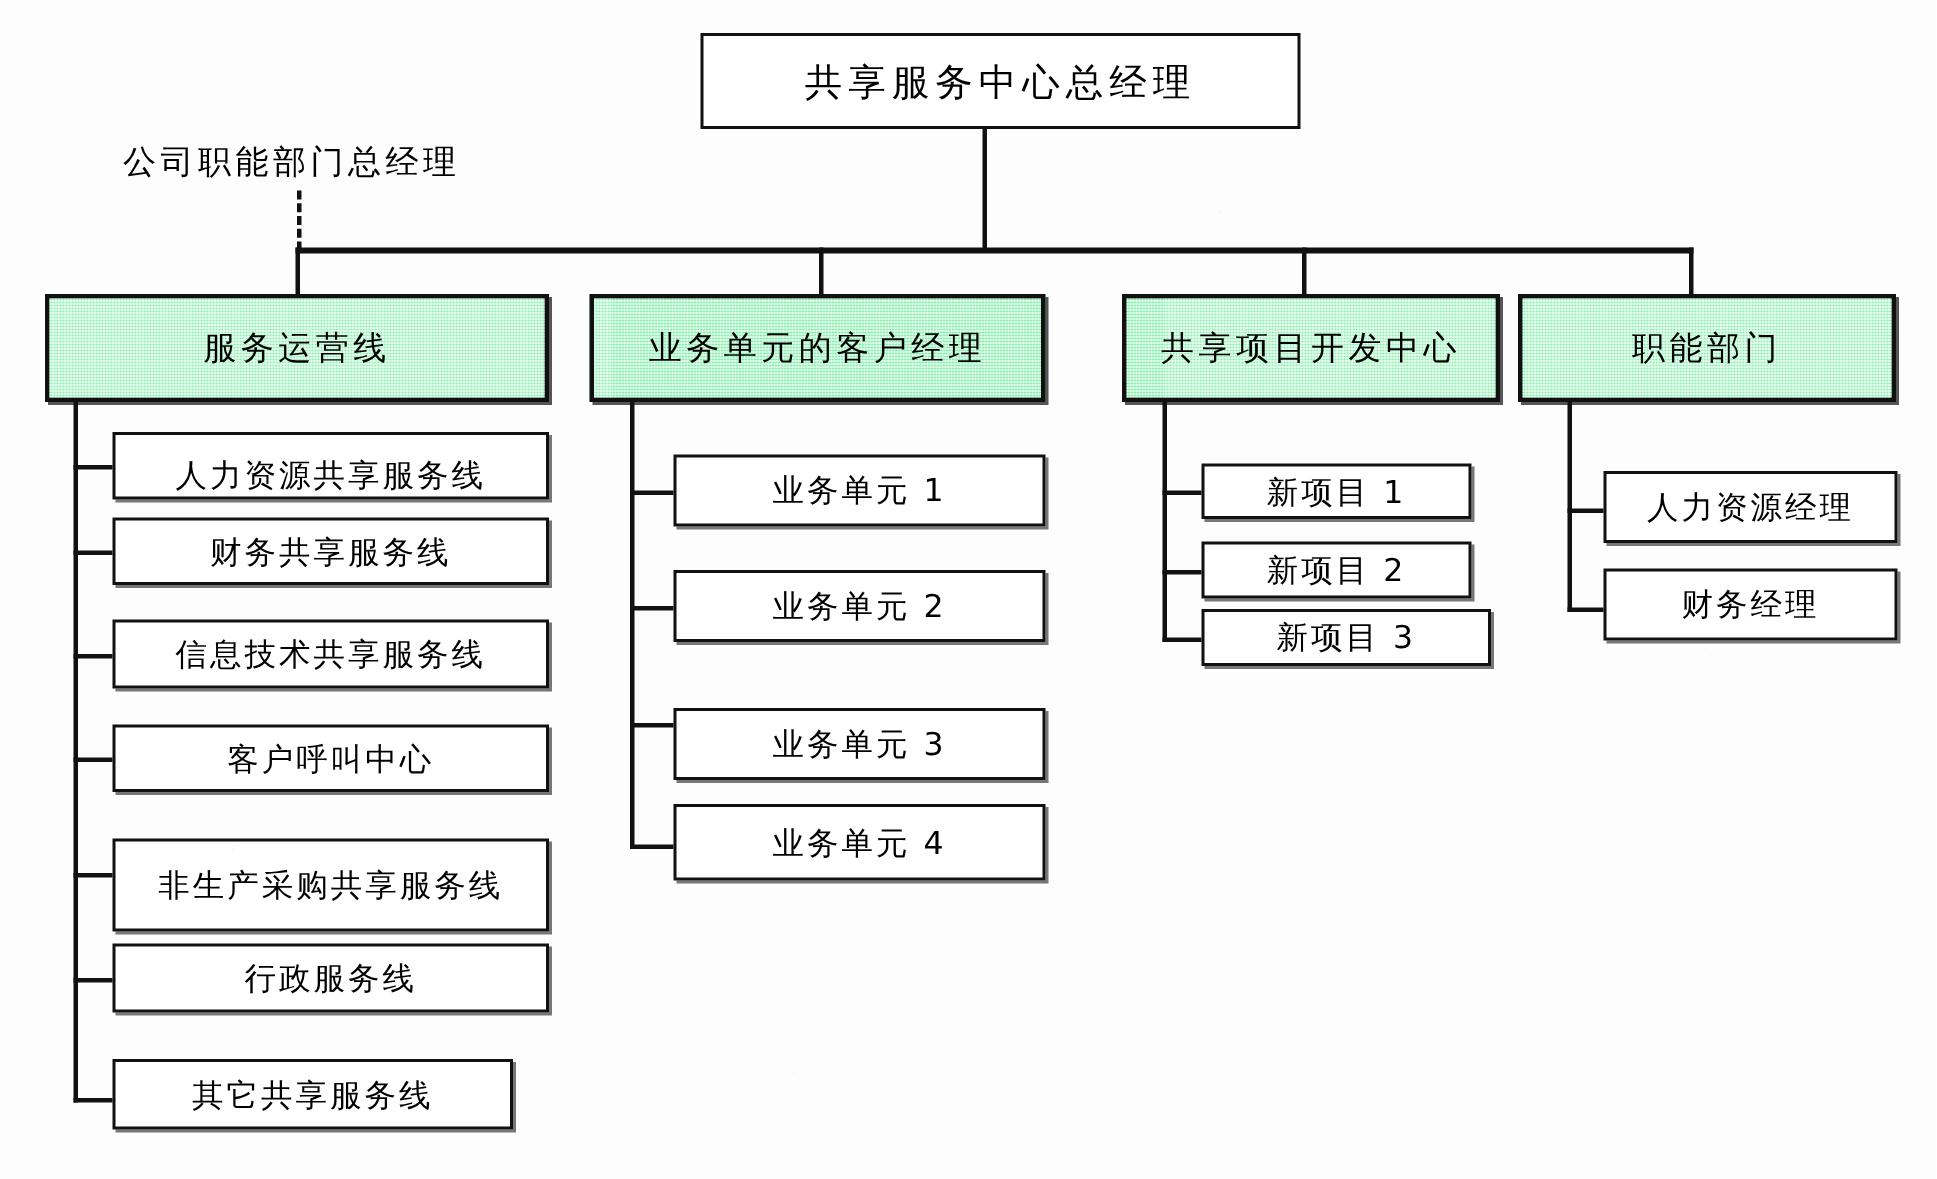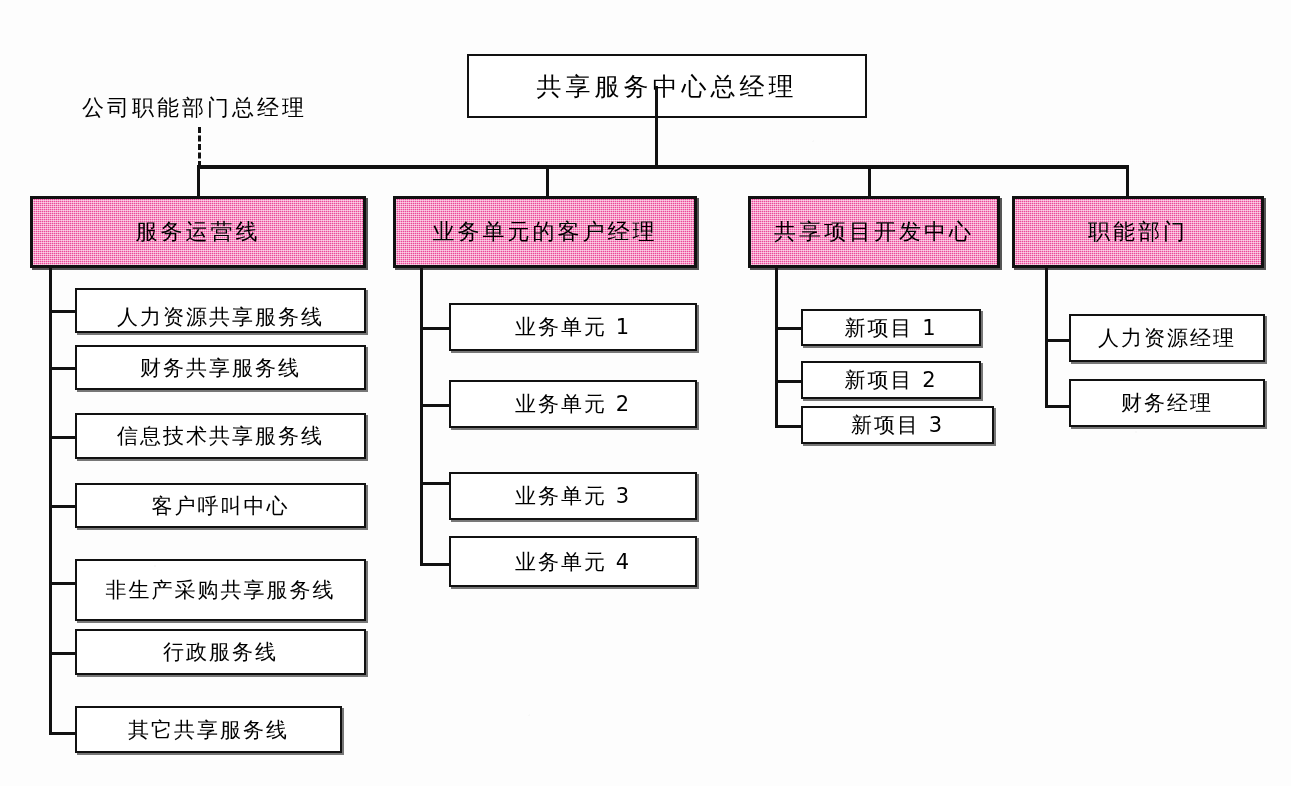--- a/index.html
+++ b/index.html
@@ -31,21 +31,21 @@
     white-space: nowrap;
   }
   .node.root {
     font-size: 25px;
     letter-spacing: 4px;
     border-width: 2px;
   }
   .node.level2 {
     font-size: 22px;
     letter-spacing: 3px;
-    background: #ec4899;
+    background: #86efac;
     border-width: 3px;
     box-shadow: 2px 2px 0 #555;
   }
   .node.leaf {
     font-size: 21px;
     letter-spacing: 2px;
     border-width: 2px;
     box-shadow: 2px 2px 0 #777;
   }
   .node.leaf.numbered {
@@ -98,21 +98,21 @@
       radial-gradient(circle at 63% 18%, rgba(0,0,0,.04) 0 1px, transparent 1px),
       radial-gradient(circle at 88% 55%, rgba(0,0,0,.04) 0 1px, transparent 1px),
       radial-gradient(circle at 41% 91%, rgba(0,0,0,.04) 0 1px, transparent 1px);
   }
 </style>
 </head>
 <body>
 
 <div id="canvas">
 
-  <div class="node root" style="left:467px; top:22px; width:400px; height:64px;margin-top:32px;">
+  <div class="node root" style="left:467px; top:22px; width:400px; height:64px;">
     <span>共享服务中心总经理</span>
   </div>
 
   <div class="line v" style="left:655px; top:86px; width:3px; height:81px;"></div>
 
   <div class="caption" style="left:82px; top:93px;">公司职能部门总经理</div>
   <div class="line dashed" style="left:198px; top:127px; height:40px;"></div>
 
   <div class="line bus" style="left:197px; top:165px; width:932px;"></div>
 

